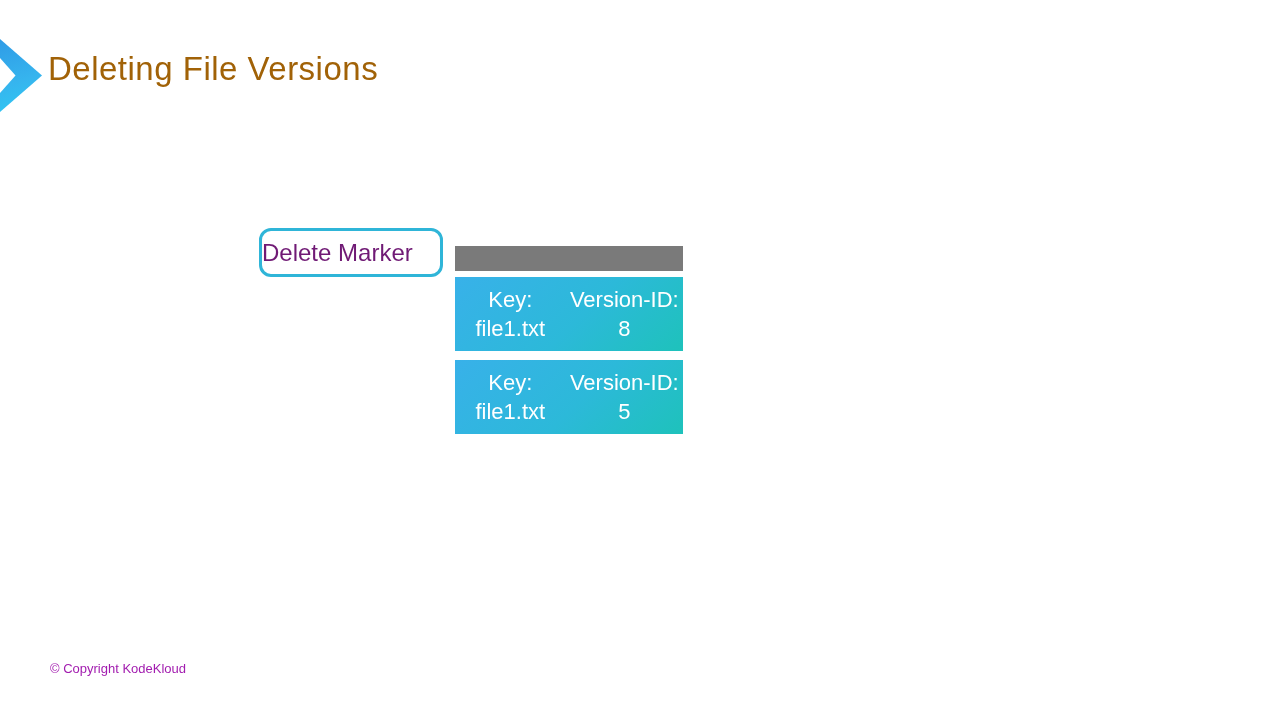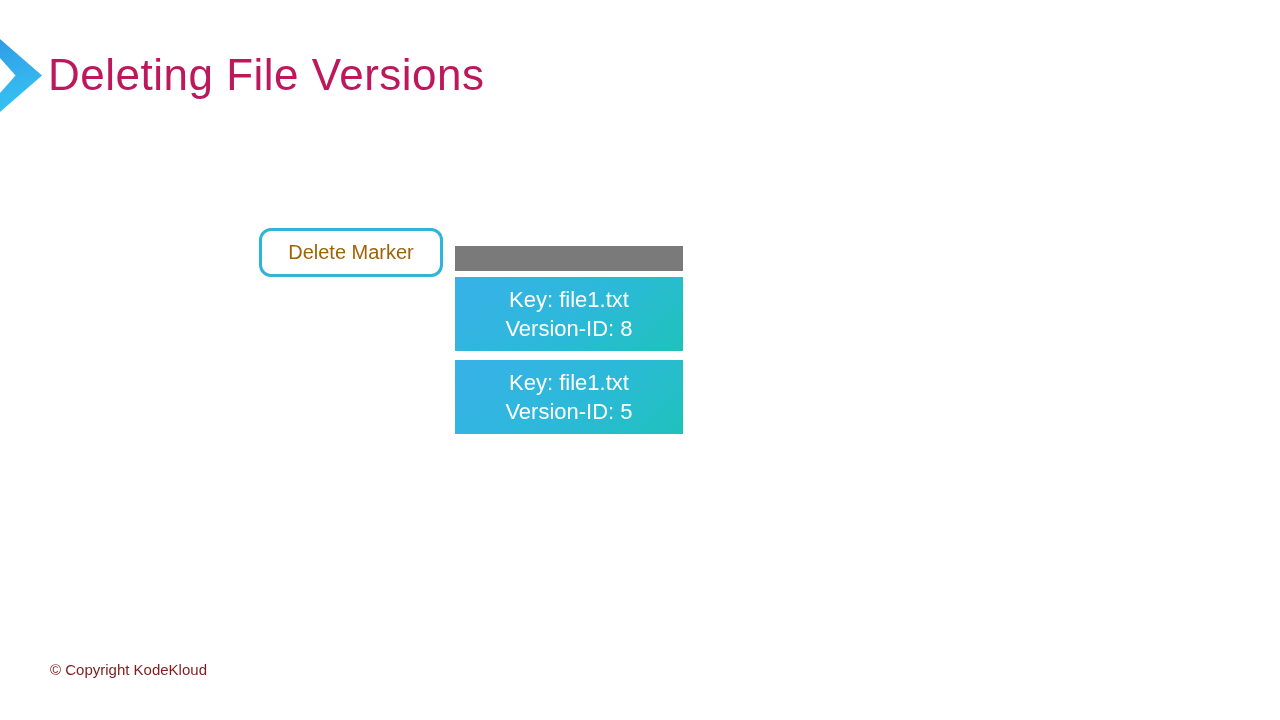--- a/index.html
+++ b/index.html
@@ -33,43 +33,42 @@
     width: 37%;
     height: 48%;
     background: #ffffff;
     clip-path: polygon(0 0, 100% 50%, 0 100%);
   }
 
   .slide-title {
     position: absolute;
     left: 48px;
     top: 51px;
-    font-size: 44px;
+    font-size: 33px;
     line-height: 1.1;
-    color: #be185d;
+    color: #a16207;
     letter-spacing: 0.5px;
     white-space: nowrap;
   }
 
   
   .delete-marker-label {
     position: absolute;
     left: 259px;
     top: 228px;
     width: 184px;
     height: 49px;
     box-sizing: border-box;
     background: #ffffff;
     border: 3px solid #2fb5d8;
     border-radius: 12px;
     display: flex;
     align-items: center;
-    justify-content: center;
-    font-size: 20px;
-    color: #a16207;
+    font-size: 24px;
+    color: #701a75;
     white-space: nowrap;
   }
 
   
   .delete-marker-bar {
     position: absolute;
     left: 455px;
     top: 246px;
     width: 228px;
     height: 25px;
@@ -78,36 +77,36 @@
 
   
   .version-box {
     position: absolute;
     left: 455px;
     width: 228px;
     height: 74px;
     background: linear-gradient(135deg, #38b1e9 0%, #2cb9d9 55%, #1ec2bb 100%);
     color: #ffffff;
     display: flex;
-    flex-direction: column;
+    flex-direction: row;
     align-items: center;
     justify-content: center;
     font-size: 22px;
     line-height: 29px;
     text-align: center;
   }
   .version-box.v2 { top: 277px; }
   .version-box.v1 { top: 360px; }
 
   .footer {
     position: absolute;
     left: 50px;
     top: 661px;
-    font-size: 15px;
-    color: #7f1d1d;
+    font-size: 13px;
+    color: #a21caf;
     white-space: nowrap;
   }
 </style>
 </head>
 <body>
 
 <div class="slide">
 
   <div class="title-arrow">
     <div class="notch"></div>

